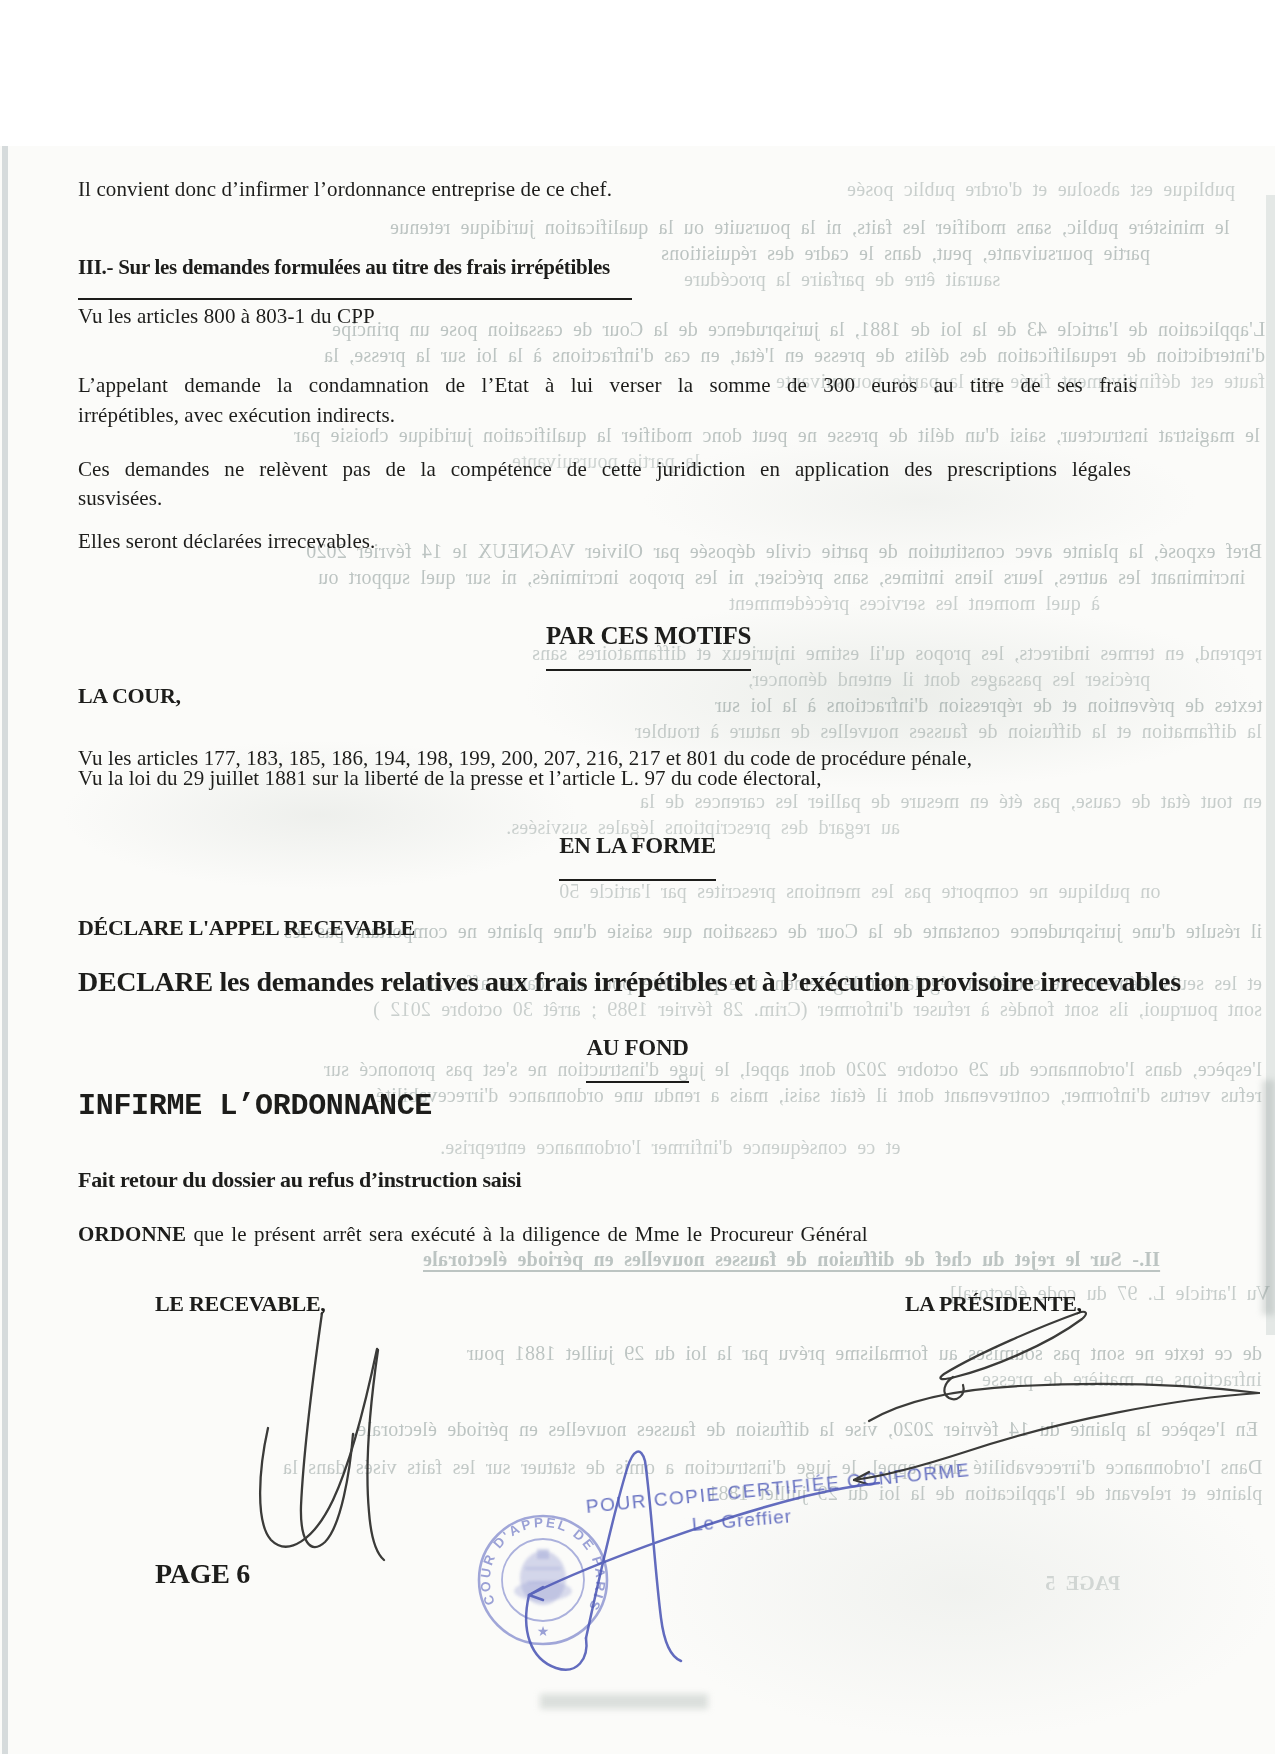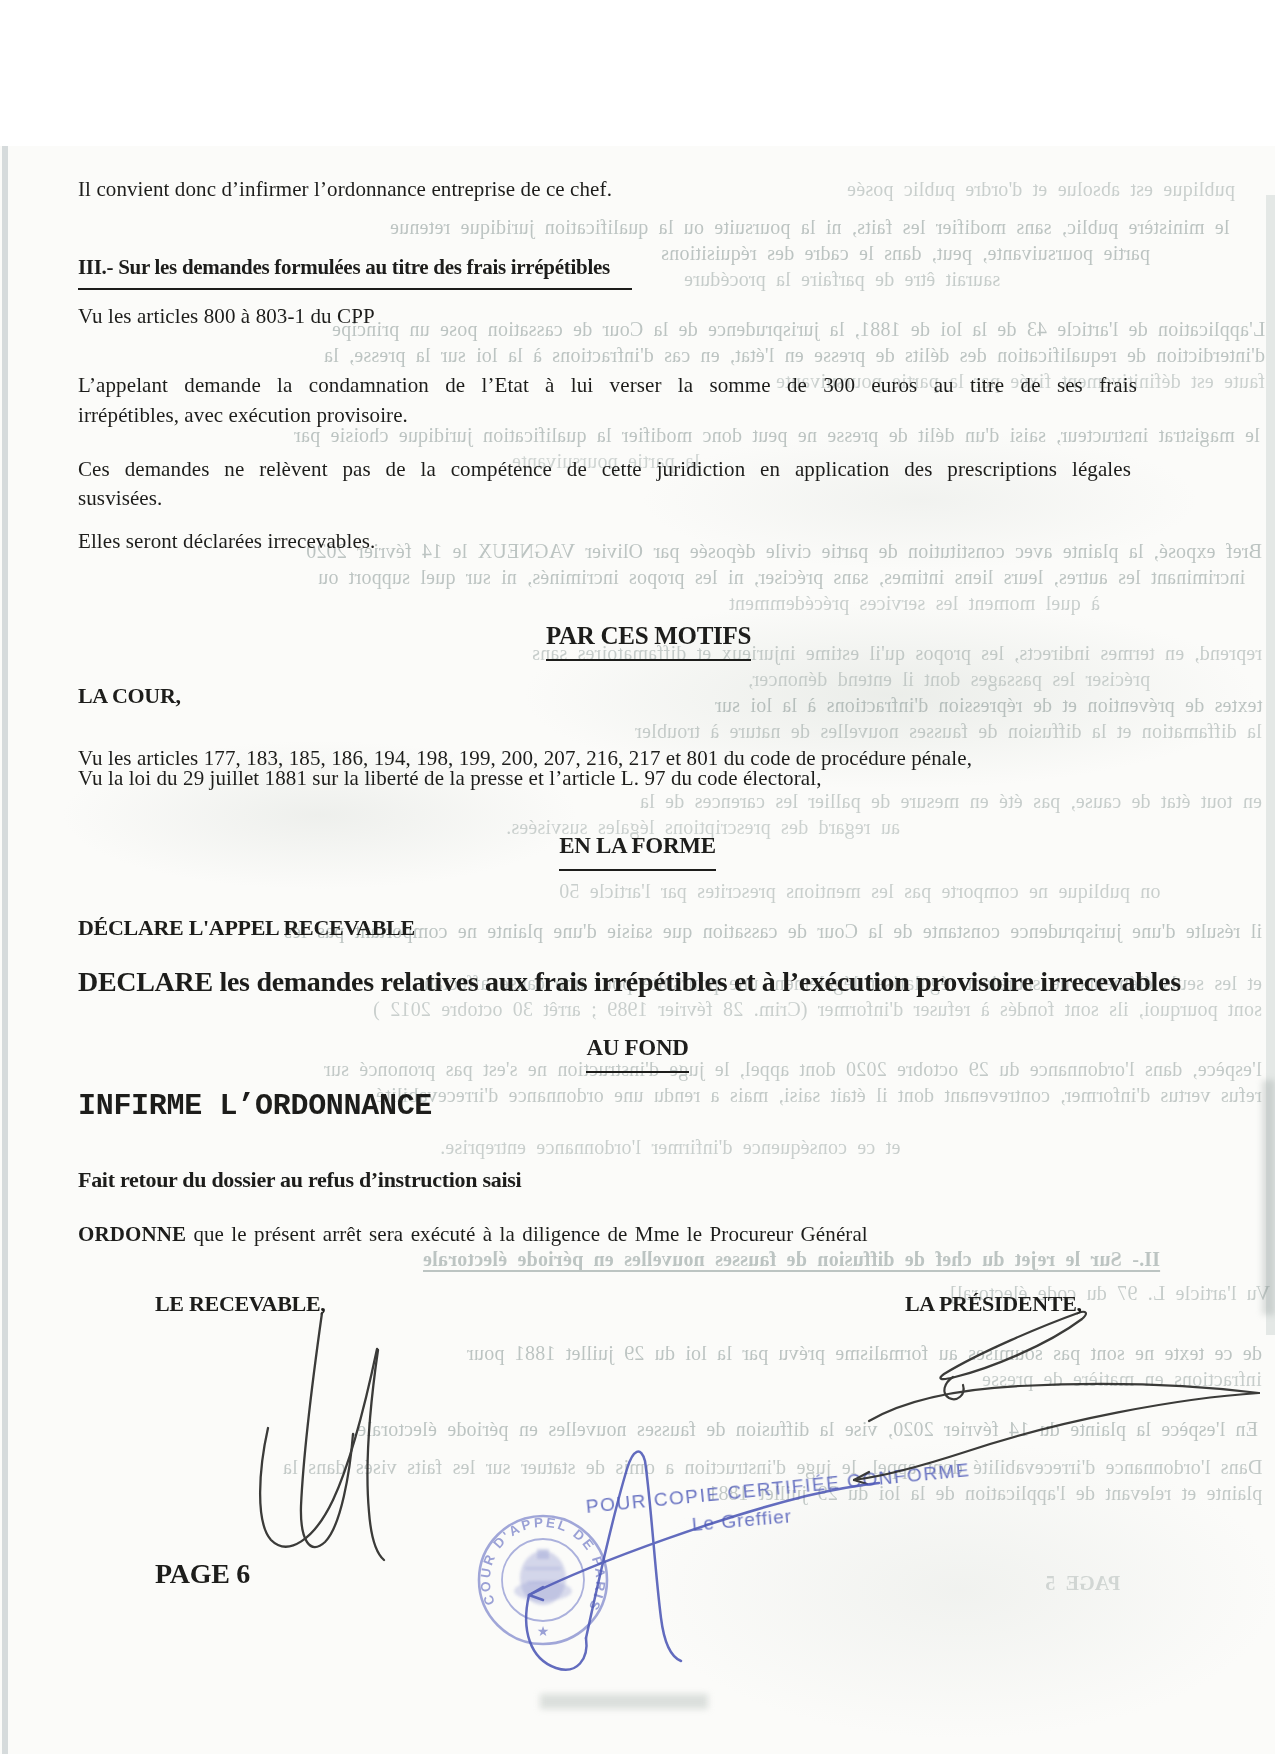--- a/index.html
+++ b/index.html
@@ -14,21 +14,21 @@
   .p2{left:60px;top:740px;width:520px;height:150px;background:radial-gradient(ellipse at center,rgba(225,228,224,.5),rgba(225,228,224,0) 70%);}
   .p3{left:640px;top:1440px;width:640px;height:300px;background:radial-gradient(ellipse at center,rgba(228,231,227,.45),rgba(228,231,227,0) 70%);}
   .p4{left:640px;top:430px;width:560px;height:140px;background:radial-gradient(ellipse at center,rgba(226,229,225,.4),rgba(226,229,225,0) 70%);}
   .smudge{position:absolute;left:540px;top:1694px;width:168px;height:15px;background:rgba(168,178,173,.38);filter:blur(3px);}
 
   
   .pl{position:absolute;font-size:21px;line-height:1.25;white-space:pre;letter-spacing:.1px;}
   .pl.b{font-weight:bold;letter-spacing:-.3px;}
   .pl.center{left:0;width:1275px;text-align:center;}
   .pl.just{white-space:normal;text-align:justify;text-align-last:justify;}
-  .ul{display:inline-block;border-bottom:2.3px solid #1d1d1b;padding-bottom:8px;}
+  .ul{display:inline-block;border-bottom:2.3px solid #1d1d1b;padding-bottom:18px;}
 
   
   .bl{position:absolute;font-size:20px;color:#7f8e8c;white-space:nowrap;opacity:.5;
       transform:scaleX(-1);filter:blur(.6px);word-spacing:5px;letter-spacing:.2px;}
   .bl.b{font-weight:bold;}
   .bl.blu{text-decoration:underline;text-underline-offset:4px;}
 
   
   .cert{position:absolute;font-family:"Liberation Sans",sans-serif;color:#5b66bd;opacity:.9;
         filter:blur(.3px);white-space:nowrap;transform-origin:left center;}
@@ -85,21 +85,21 @@
       <div class="bl" style="right: 17px; top: 1418px;">En l'espèce la plainte du 14 février 2020, vise la diffusion de fausses nouvelles en période électorale.</div>
       <div class="bl" style="right: 13px; top: 1456px; opacity: 0.45;">Dans l'ordonnance d'irrecevabilité dont appel, le juge d'instruction a omis de statuer sur les faits visés dans la</div>
       <div class="bl" style="right: 13px; top: 1482px; opacity: 0.45;">plainte et relevant de l'application de la loi du 29 juillet 1881</div>
       <div class="bl b" style="right: 155px; top: 1572px; opacity: 0.3;">PAGE 5</div>
     </div>
   <div id="print-layer">
       <div class="pl" style="top: 176px; left: 78px;">Il convient donc d’infirmer l’ordonnance entreprise de ce chef.</div>
       <div class="pl b" style="top: 254px; left: 78px; font-size: 21px;"><span class="ul" style="padding-right: 22px;">III.- Sur les demandes formulées au titre des frais irrépétibles</span></div>
       <div class="pl" style="top: 303px; left: 78px;">Vu les articles 800 à 803-1 du CPP</div>
       <div class="pl just" style="top: 372px; left: 78px; width: 1059px;">L’appelant demande la condamnation de l’Etat à lui verser la somme de 300 euros au titre de ses frais</div>
-      <div class="pl" style="top: 402px; left: 78px;">irrépétibles, avec exécution provisoire.</div>
+      <div class="pl" style="top: 402px; left: 78px;">irrépétibles, avec exécution indirects.</div>
       <div class="pl just" style="top: 456px; left: 78px; width: 1053px;">Ces demandes ne relèvent pas de la compétence de cette juridiction en application des prescriptions légales</div>
       <div class="pl" style="top: 485px; left: 78px;">susvisées.</div>
       <div class="pl" style="top: 528px; left: 78px;">Elles seront déclarées irrecevables.</div>
       <div class="pl center b" style="top: 620px; font-size: 25px; margin-left: 11px;"><span class="ul">PAR CES MOTIFS</span></div>
       <div class="pl b" style="top: 682px; left: 78px; font-size: 22px;">LA COUR,</div>
       <div class="pl" style="top: 737px; left: 78px; margin-top: 8px;">Vu les articles 177, 183, 185, 186, 194, 198, 199, 200, 207, 216, 217 et 801 du code de procédure pénale,</div>
       <div class="pl" style="top: 765px; left: 78px;">Vu la loi du 29 juillet 1881 sur la liberté de la presse et l’article L. 97 du code électoral,</div>
       <div class="pl center b" style="top: 832px; font-size: 23px;"><span class="ul">EN LA FORME</span></div>
       <div class="pl b" style="top: 914px; left: 78px; font-size: 22px;">DÉCLARE L'APPEL RECEVABLE</div>
       <div class="pl b" style="top: 964px; left: 78px; font-size: 28px;">DECLARE les demandes relatives aux frais irrépétibles et à l’exécution provisoire irrecevables</div>

